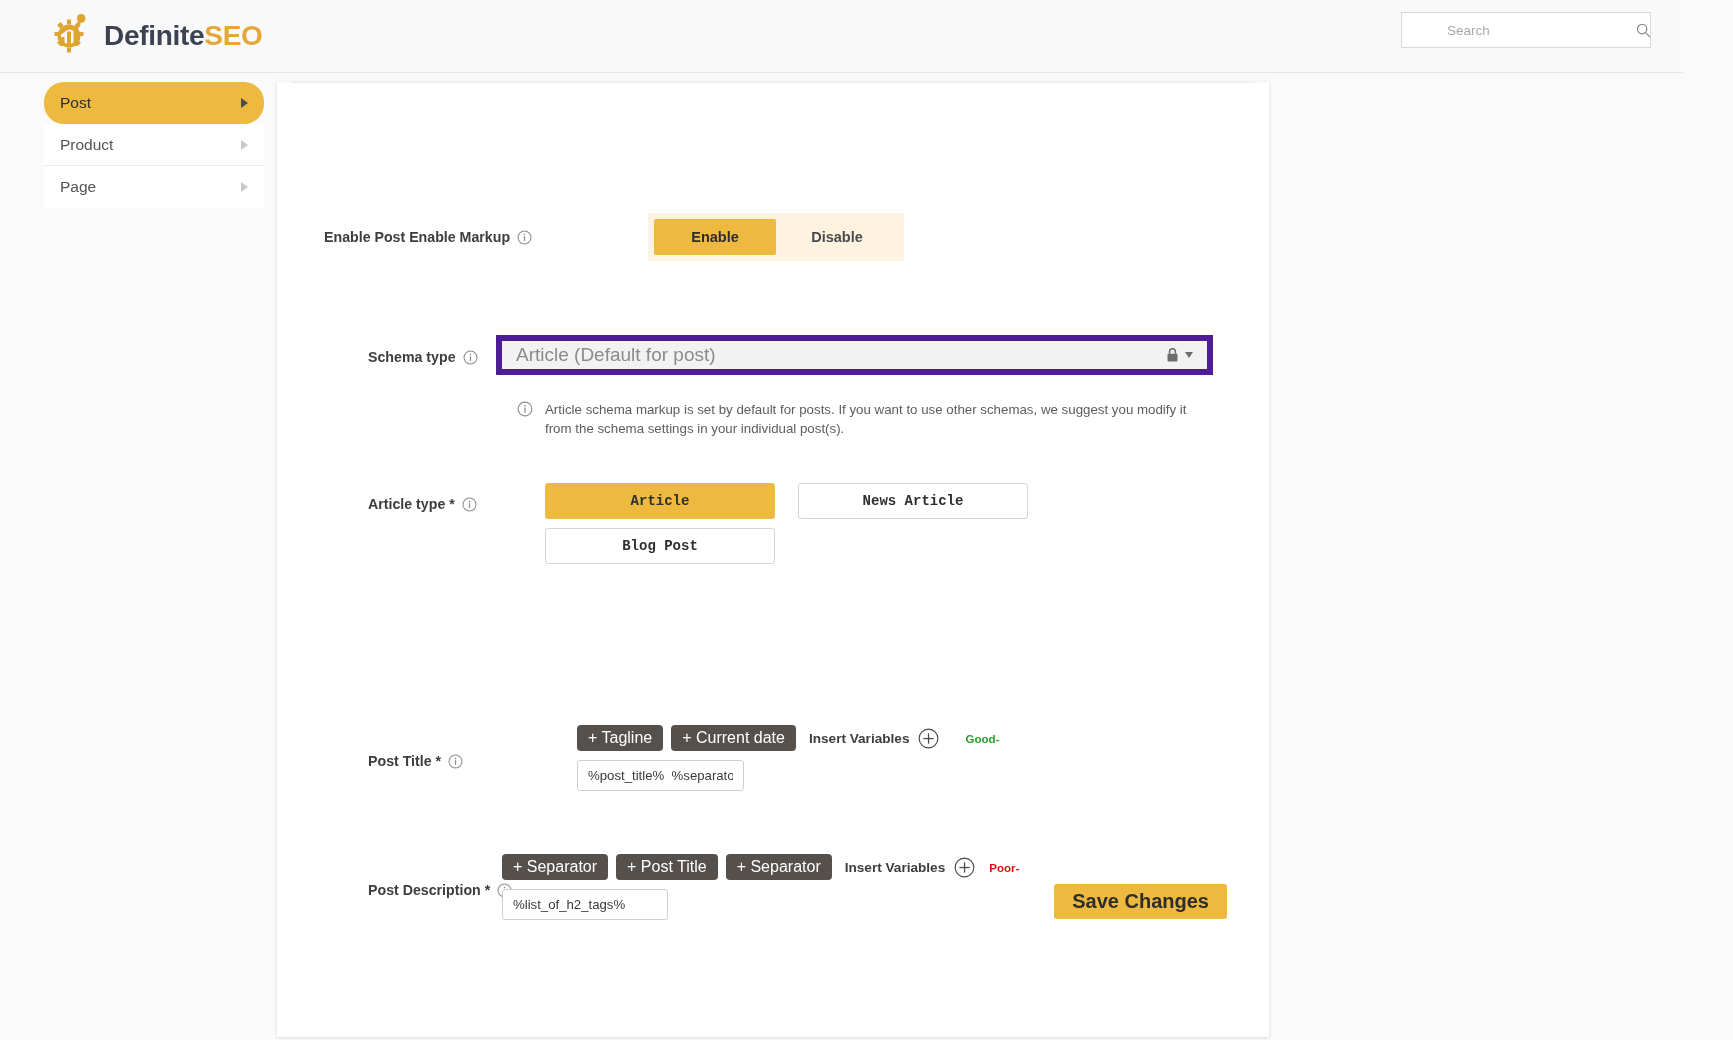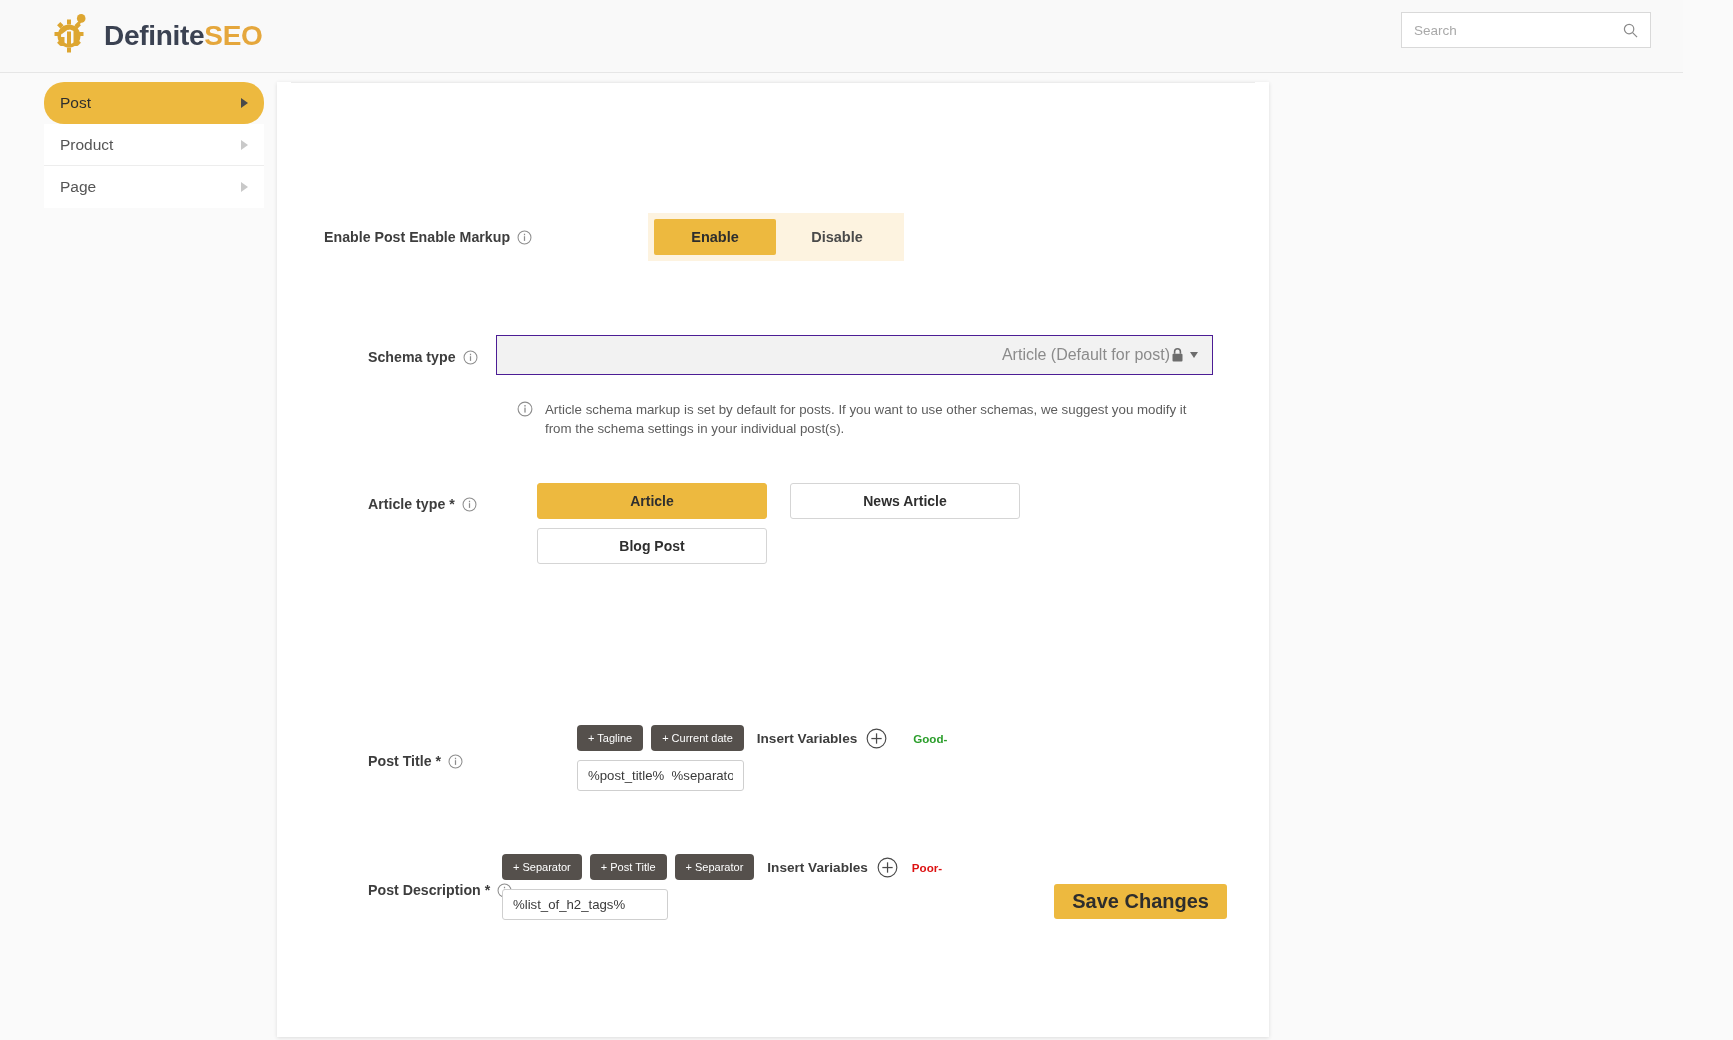--- a/index.html
+++ b/index.html
@@ -26,21 +26,21 @@
     letter-spacing: -0.3px;
     white-space: nowrap;
   }
   .brand-text .dark { color: #3b4252; }
   .brand-text .amber { color: #e5a73c; }
 
   .search-wrap {
     position: absolute; right: 32px; top: 12px;
     width: 250px; height: 36px;
     border: 1px solid #d9d9d9; background: #fff;
-    display: flex; align-items: center;
+    display: flex; align-items: center; padding-left: 33px;
   }
   .search-input {
     border: none; outline: none; background: transparent;
     flex: 1; height: 100%;
     padding: 0 12px;
     font-family: "Liberation Sans", sans-serif;
     font-size: 13.5px; color: #555;
   }
   .search-input::placeholder { color: #a9a9a9; }
   .search-icon { margin-right: 12px; display: flex; }
@@ -126,26 +126,25 @@
     font-size: 14.5px; font-weight: bold; color: #4a4a4a;
     cursor: pointer;
   }
   .toggle-btn.on { background: #edb93f; color: #2d2d2d; border-radius: 2px; }
 
   
   .row-schema { left: 91px; top: 266px; }
   .schema-select {
     position: absolute; left: 219px; top: 252px;
     width: 717px; height: 40px;
-    background: #f2f2f2; border: 1px solid #4c1d95;
+    background: #f2f2f2; border: 6px solid #4c1d95;
     display: flex; align-items: center;
     padding: 0 14px;
-    font-size: 16px; color: #8b8b8b;
+    font-size: 19px; color: #8b8b8b;
     cursor: not-allowed;
-    text-align: right;
   }
   .schema-value { flex: 1; }
   .lock-icon { display: flex; margin-right: 5px; }
   .sel-caret {
     width: 0; height: 0;
     border-left: 4.5px solid transparent;
     border-right: 4.5px solid transparent;
     border-top: 6px solid #6d6d6d;
   }
   .note {
@@ -154,22 +153,23 @@
     display: flex;
   }
   .note-text {
     margin-left: 12px;
     font-size: 13.3px; line-height: 1.42; color: #5d5d5d;
   }
 
   
   .row-article { left: 91px; top: 413px; }
   .type-btns {
-    position: absolute; left: 260px; top: 400px;
+    position: absolute; left: 268px; top: 400px;
     width: 500px;
+    font-family: Liberation Mono, monospace;
   }
   .type-btn {
     width: 230px; height: 36px;
     display: inline-flex; align-items: center; justify-content: center;
     border: 1px solid #d5d5d5; background: #fff;
     font-size: 14px; font-weight: bold; color: #2f2f2f;
     border-radius: 3px; cursor: pointer;
     margin: 0 0 9px 0;
   }
   .type-btn.sel { background: #edb93f; border-color: #edb93f; }
@@ -178,21 +178,21 @@
   
   .row-title { left: 91px; top: 670px; }
   .row-desc { left: 91px; top: 799px; }
 
   .vargroup { position: absolute; }
   .var-chips { display: flex; align-items: center; }
   .chip {
     height: 26px; padding: 0 11px;
     display: flex; align-items: center;
     background: #55504c; color: #fff;
-    font-size: 11px; border-radius: 4px;
+    font-size: 16px; border-radius: 4px;
     margin-right: 8px; cursor: pointer;
     white-space: nowrap;
   }
   .insert-label {
     font-size: 13.6px; font-weight: bold; color: #3d3d3d;
     margin-left: 5px; white-space: nowrap;
   }
   .plus-icon { margin-left: 9px; display: flex; cursor: pointer; }
   .score {
     font-size: 11.6px; font-weight: bold;

